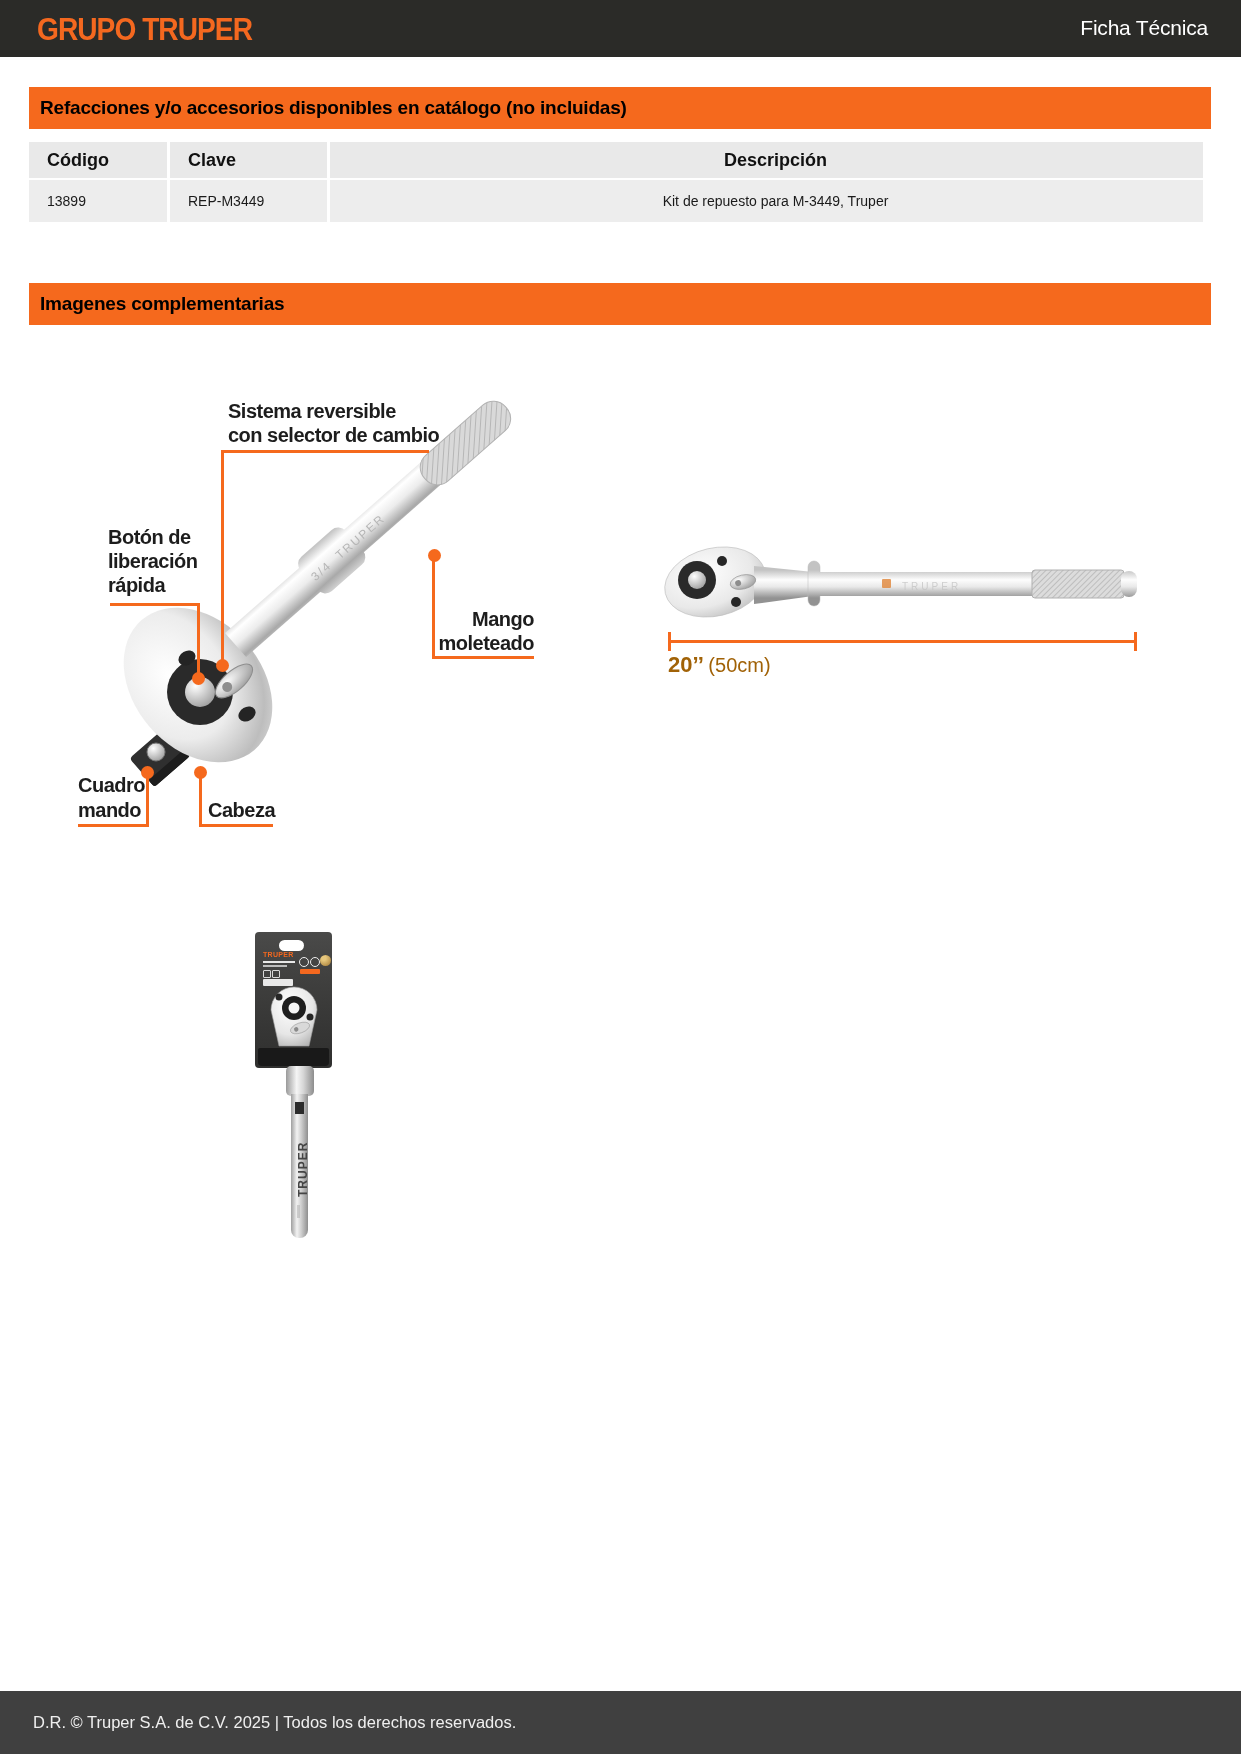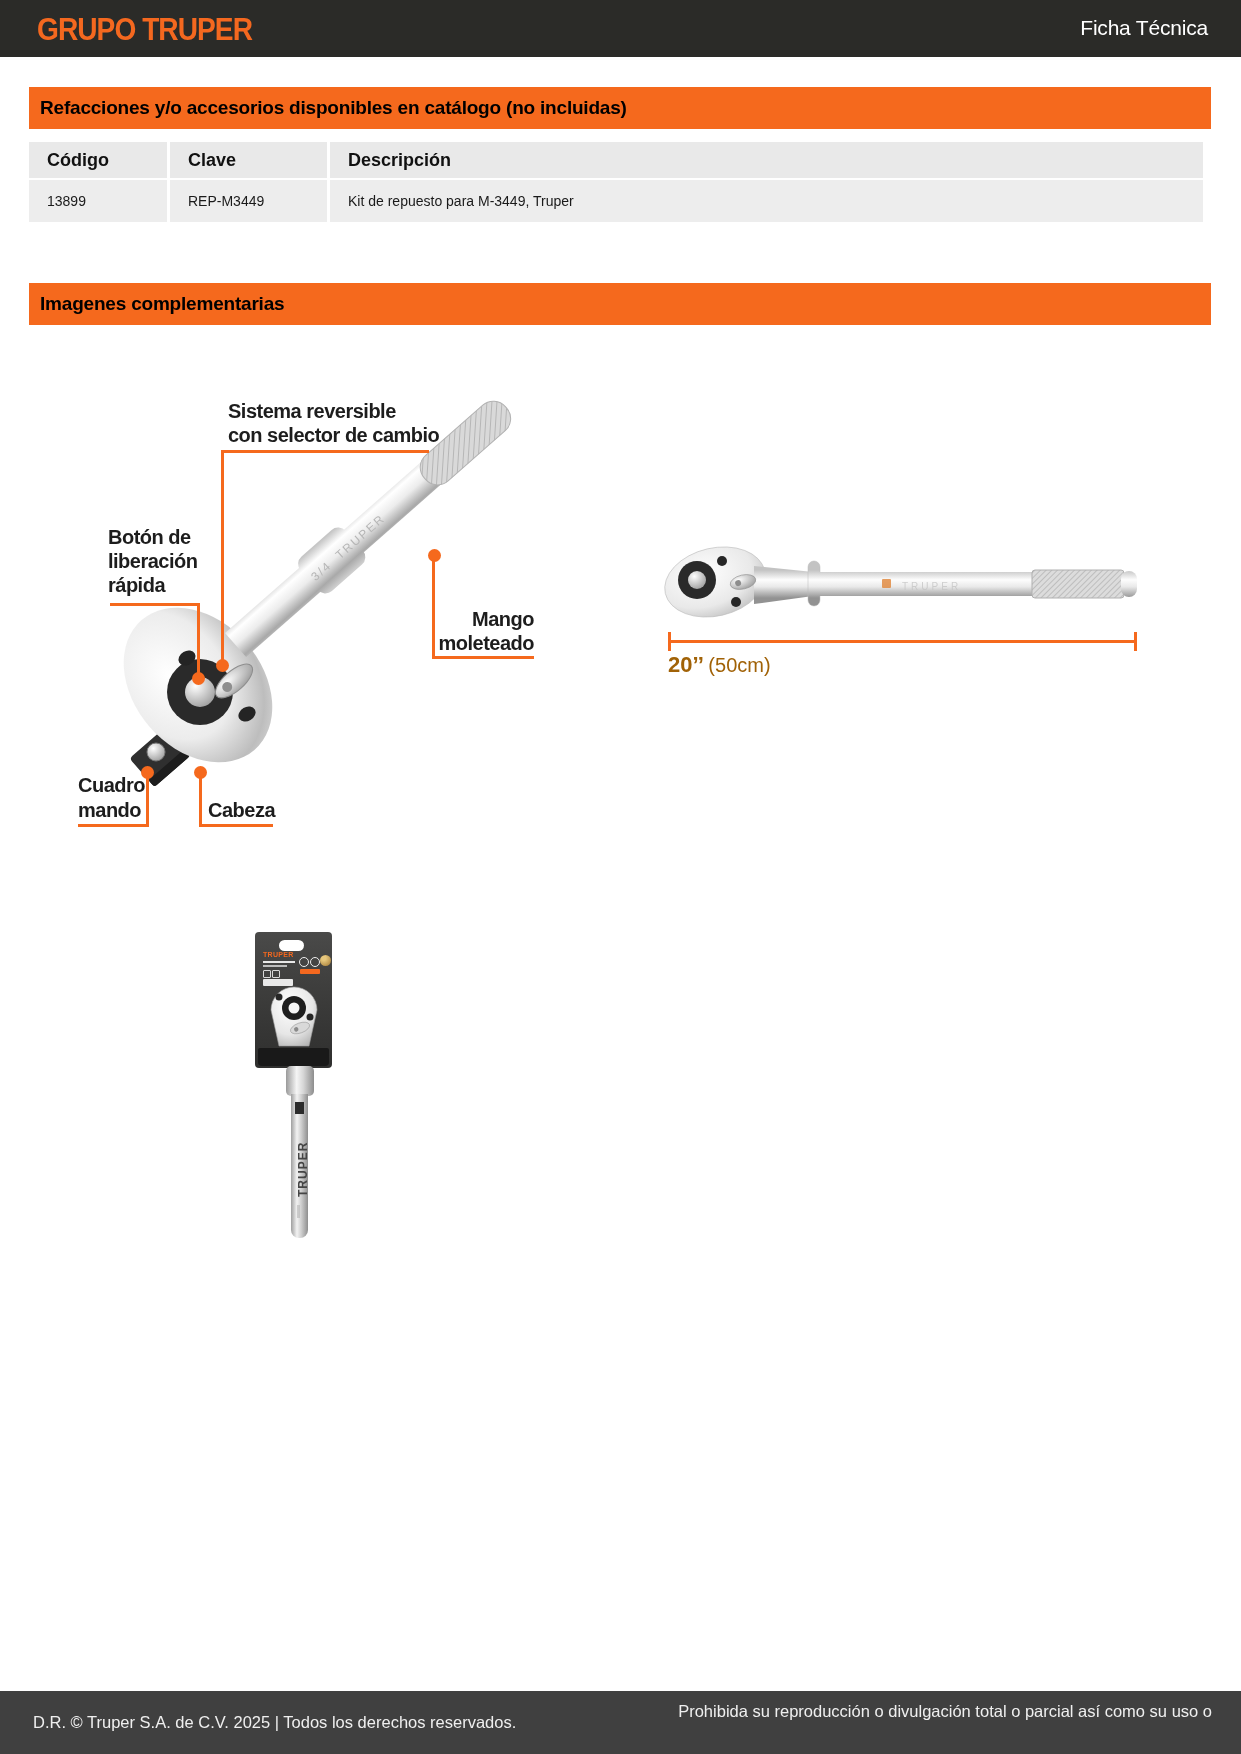--- a/index.html
+++ b/index.html
@@ -18,21 +18,21 @@
                box-sizing:border-box;letter-spacing:-.2px;}
   .bar1{top:87px;}
   .bar2{top:283px;}
 
   
   .acc-table{position:absolute;left:29px;top:142px;width:1182px;}
   .t-row{display:flex;margin-bottom:2px;border-radius:17px;}
   .t-cell{box-sizing:border-box;padding-left:18px;margin-right:3px;}
   .t-head .t-cell{background:#e9e9e9;height:36px;line-height:36px;font-size:18px;font-weight:bold;color:#111;}
   .t-data .t-cell{background:#ededed;height:42px;line-height:42px;font-size:14px;color:#1a1a1a;}
-  .c1{width:138px;} .c2{width:157px;} .c3{flex:1;margin-right:8px;}
+  .c1{width:138px;} .c2{width:157px;} .c3{flex:1;margin-right:8px;text-align:center;}
 
   
   .fig{position:absolute;}
   .lead{position:absolute;background:#f5691d;z-index:3;}
   .dot{position:absolute;width:13px;height:13px;border-radius:50%;background:#f5691d;z-index:3;}
   .dlabel{position:absolute;z-index:3;color:#1d1d1d;font-size:20px;font-weight:bold;
           line-height:24px;letter-spacing:-.5px;white-space:nowrap;}
 
   .dim-label{position:absolute;left:668px;top:652px;width:469px;color:#a16207;}
   .dim-val{font-size:22px;font-weight:bold;}
@@ -267,17 +267,16 @@
   </div>
   <div class="pkg-collar"></div>
   <div class="pkg-shaft"></div>
   <div class="pkg-mark"></div>
   <div class="pkg-vbrand">TRUPER</div>
   <div class="pkg-code"></div>
 
   <div class="footer">
     <div class="f-left">D.R. © Truper S.A. de C.V. 2025 | Todos los derechos reservados.</div>
     <div class="f-right">
-      <div>Prohibida su reproducción o divulgación total o parcial así como su uso o</div>
     </div>
   </div>
 
 </div>
 
 </body></html>

